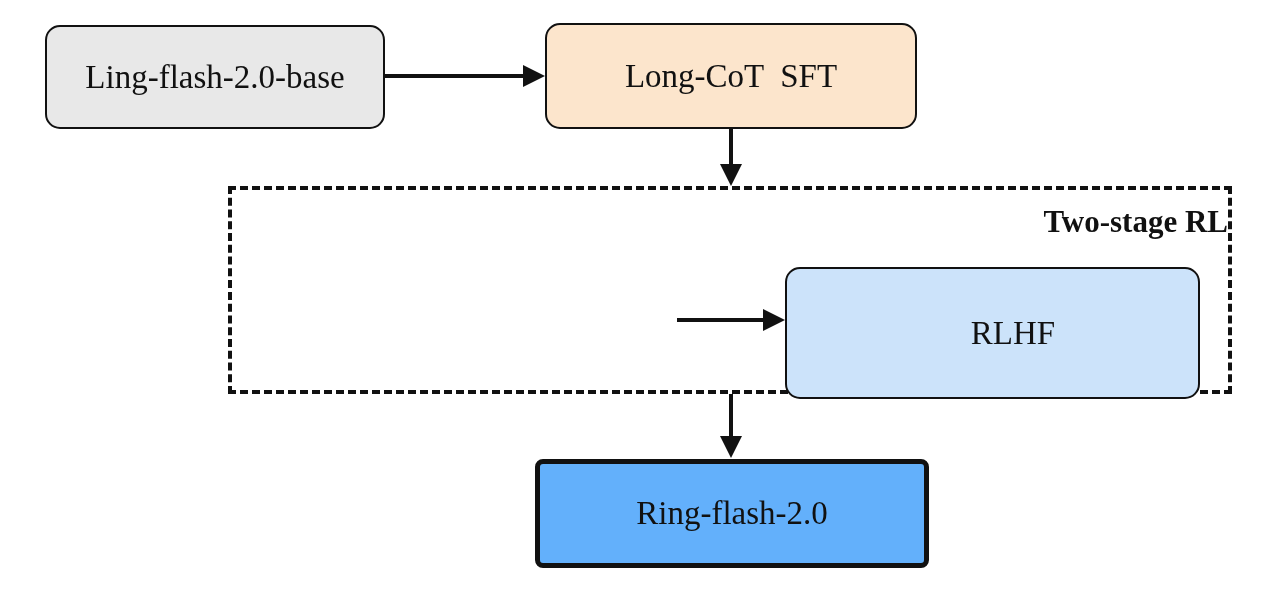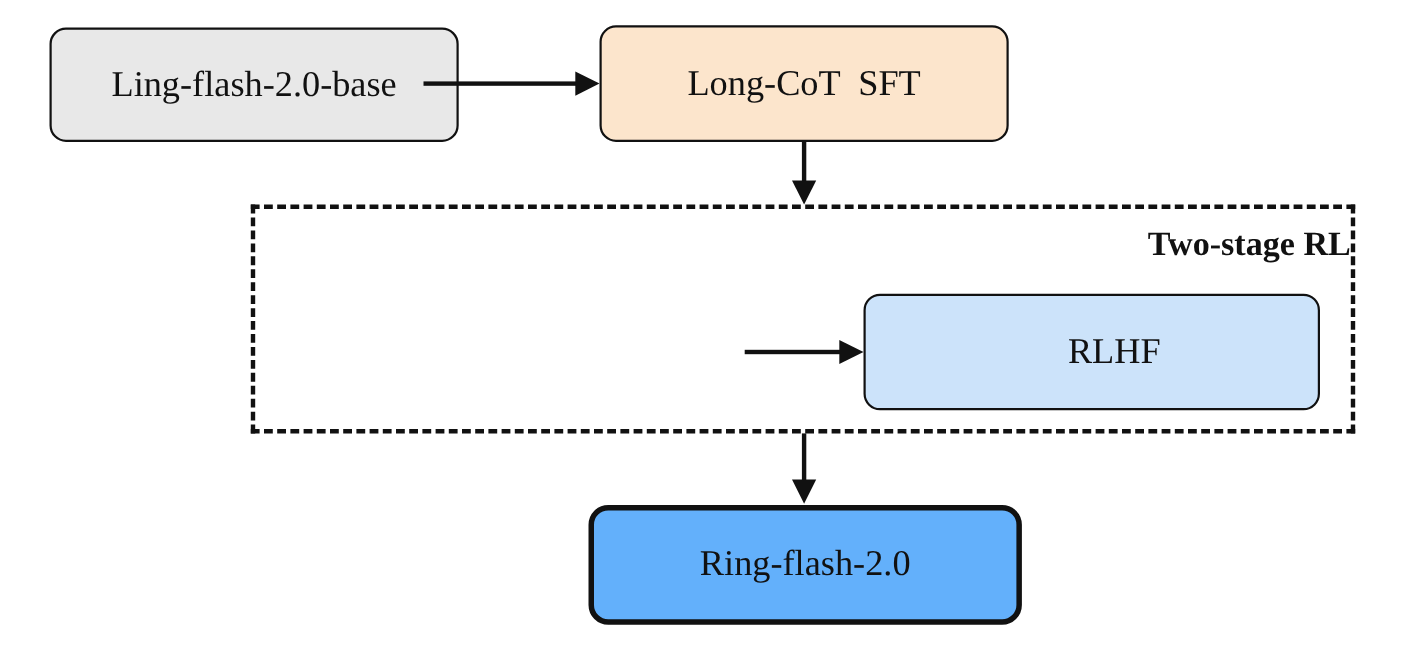--- a/index.html
+++ b/index.html
@@ -18,25 +18,25 @@
     align-items: center;
     justify-content: center;
     box-sizing: border-box;
     border: 2.5px solid #111111;
     border-radius: 15px;
     font-size: 33px;
     line-height: 1;
     text-align: center;
   }
   .node .label { white-space: pre; }
-  .node-base  { left: 45px;  top: 25px;  width: 372px; height: 104px; }
+  .node-base  { left: 45px;  top: 25px;  width: 340px; height: 104px; }
   .node-sft   { left: 545px; top: 23px;  width: 372px; height: 106px; }
   .node-rlvr  { left: 262px; top: 268px; width: 415px; height: 106px; }
-  .node-rlhf  { left: 785px; top: 267px; width: 415px; height: 106px; padding-left: 41px; }
-  .node-final { left: 535px; top: 459px; width: 394px; height: 109px; border-width: 5px; border-radius: 18px; }
+  .node-rlhf  { left: 785px; top: 267px; width: 415px; height: 132px; padding-left: 41px; }
+  .node-final { left: 535px; top: 459px; width: 394px; height: 109px; border-width: 5px; border-radius: 8px; }
 
   .group-box {
     position: absolute;
     left: 228px; top: 186px;
     width: 1004px; height: 208px;
     box-sizing: border-box;
     border: 4px dashed #111111;
   }
   .group-title {
     position: absolute;

